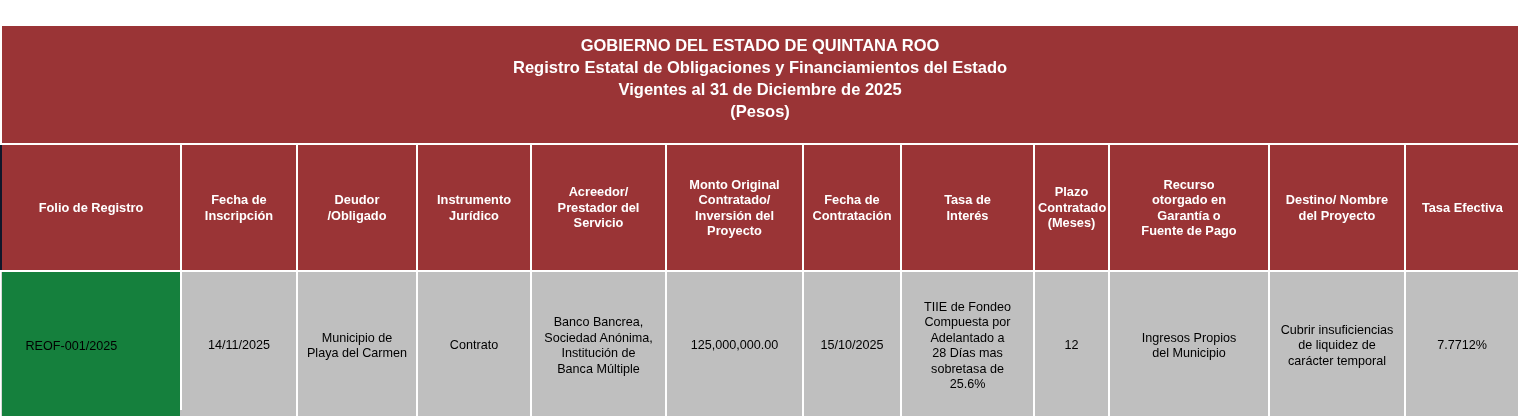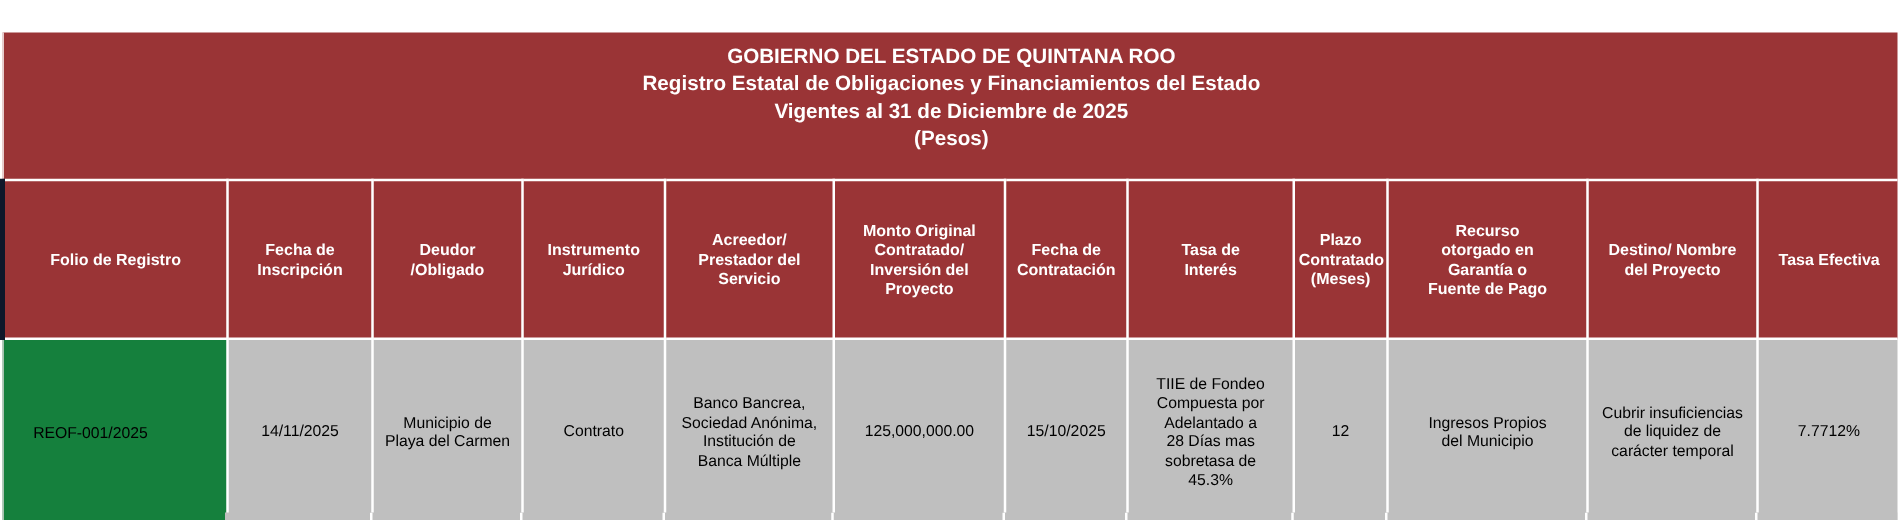--- a/index.html
+++ b/index.html
@@ -57,21 +57,21 @@
     text-align: center;
     vertical-align: middle;
     padding: 4px 3px;
     height: 127px;
     box-sizing: border-box;
     border-left: 2px solid #ffffff;
     border-right: 2px solid #ffffff;
     border-top: 2px solid #ffffff;
     border-bottom: 2px solid #ffffff;
   }
-  th.hdr:first-child { border-left: 4px solid #0f172a; margin-top: 16px; }
+  th.hdr:first-child { border-left: 2px solid #0f172a; margin-top: 16px; }
   th.hdr:last-child  { border-right: 1px solid #ffffff; margin-top: 25px; }
   th.hdr .hl { display: block; }
 
   
   td.cell {
     background: #BFBFBF;
     color: #000000;
     font-size: 12.6px;
     line-height: 15.5px;
     text-align: center;
@@ -226,21 +226,21 @@
           </td>
           <td class="cell">
             <span class="dl">15/10/2025</span>
           </td>
           <td class="cell">
             <span class="dl">TIIE de Fondeo</span>
             <span class="dl">Compuesta por</span>
             <span class="dl">Adelantado a</span>
             <span class="dl">28 Días mas</span>
             <span class="dl">sobretasa de</span>
-            <span class="dl">45.3%</span>
+            <span class="dl">25.6%</span>
           </td>
           <td class="cell">
             <span class="dl">12</span>
           </td>
           <td class="cell">
             <span class="dl">Ingresos Propios</span>
             <span class="dl">del Municipio</span>
           </td>
           <td class="cell">
             <span class="dl">Cubrir insuficiencias</span>

